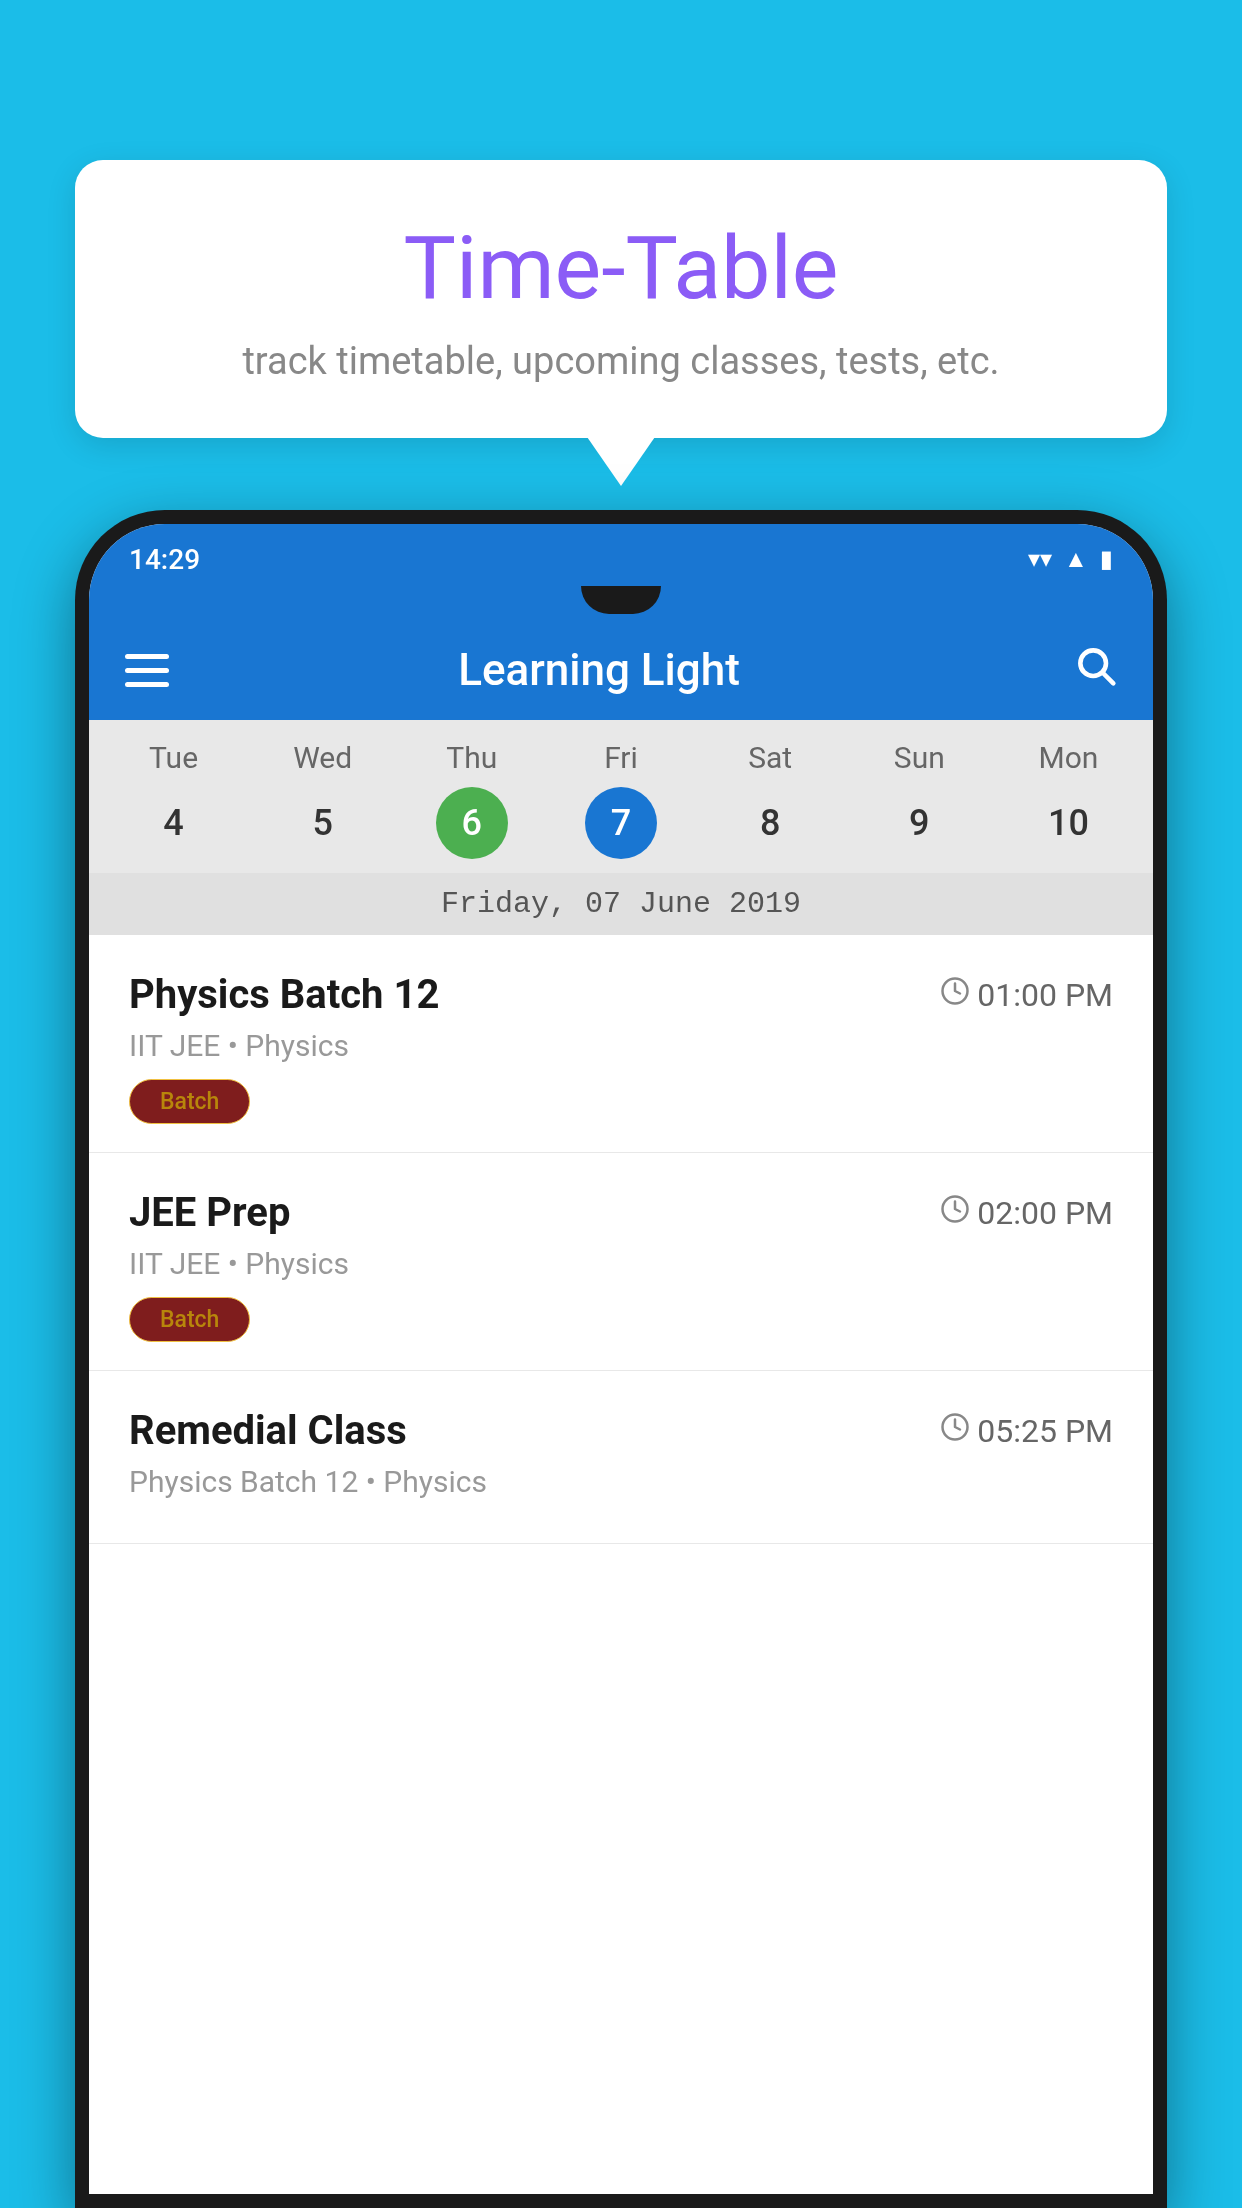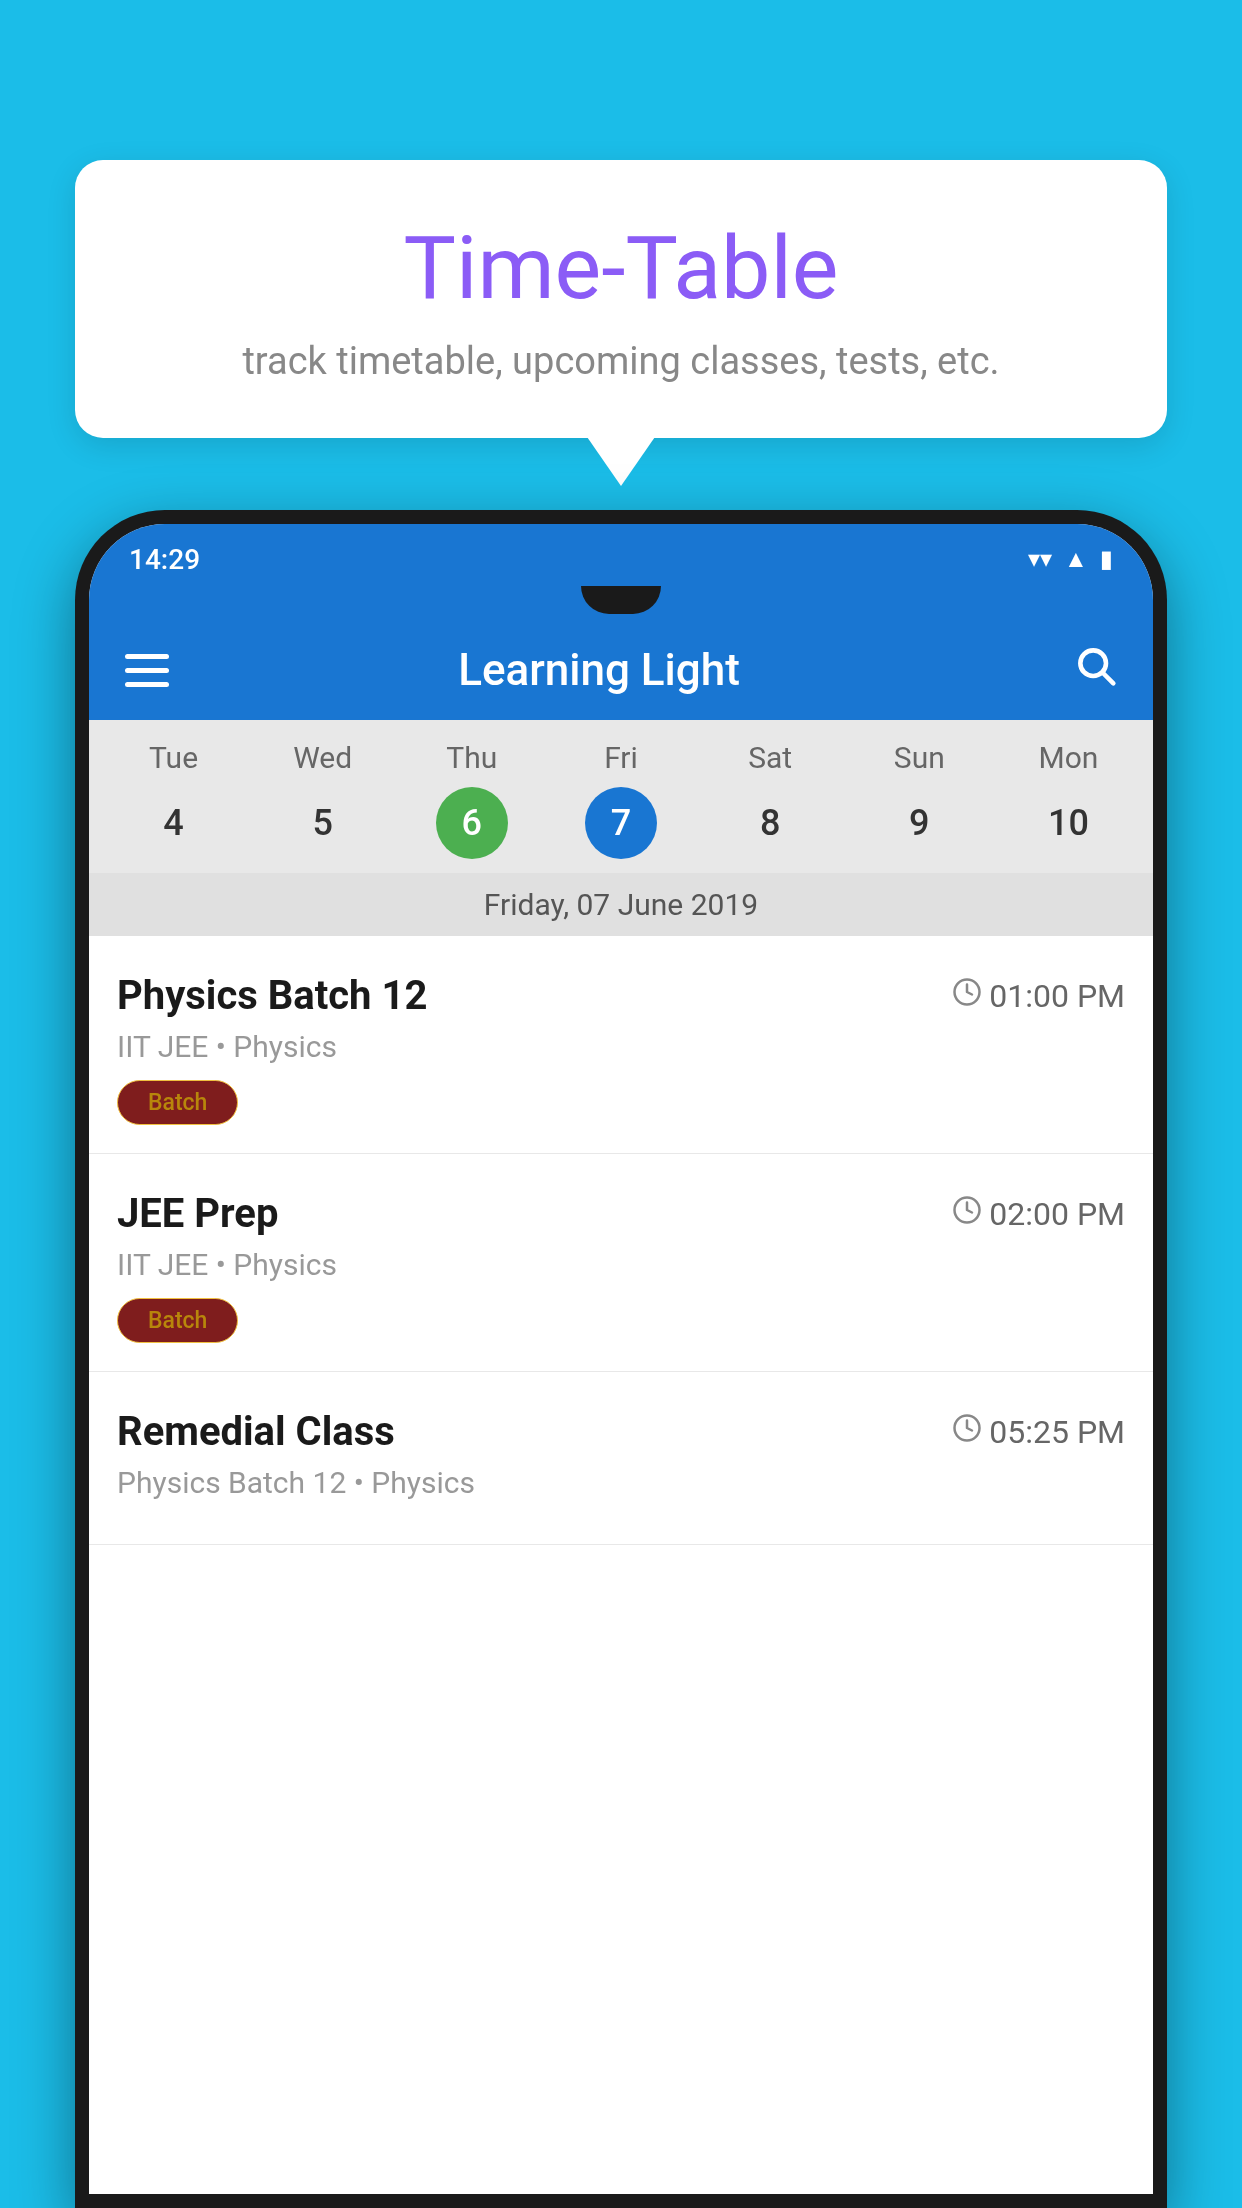--- a/index.html
+++ b/index.html
@@ -215,32 +215,33 @@
       background: #1976D2;
       color: white;
     }
 
     .date-display {
       background: #e0e0e0;
       text-align: center;
       padding: 14px;
       font-size: 30px;
       color: #555;
+      font-family: Liberation Mono, monospace;
     }
 
     
     .schedule-list {
       background: white;
       flex: 1;
       overflow: hidden;
     }
 
     .schedule-item {
       background: white;
-      padding: 36px 28px 28px;
+      padding: 36px 40px 28px;
       border-bottom: 1px solid #e8e8e8;
     }
 
     .item-header {
       display: flex;
       justify-content: space-between;
       align-items: center;
       margin-bottom: 10px;
     }
 

